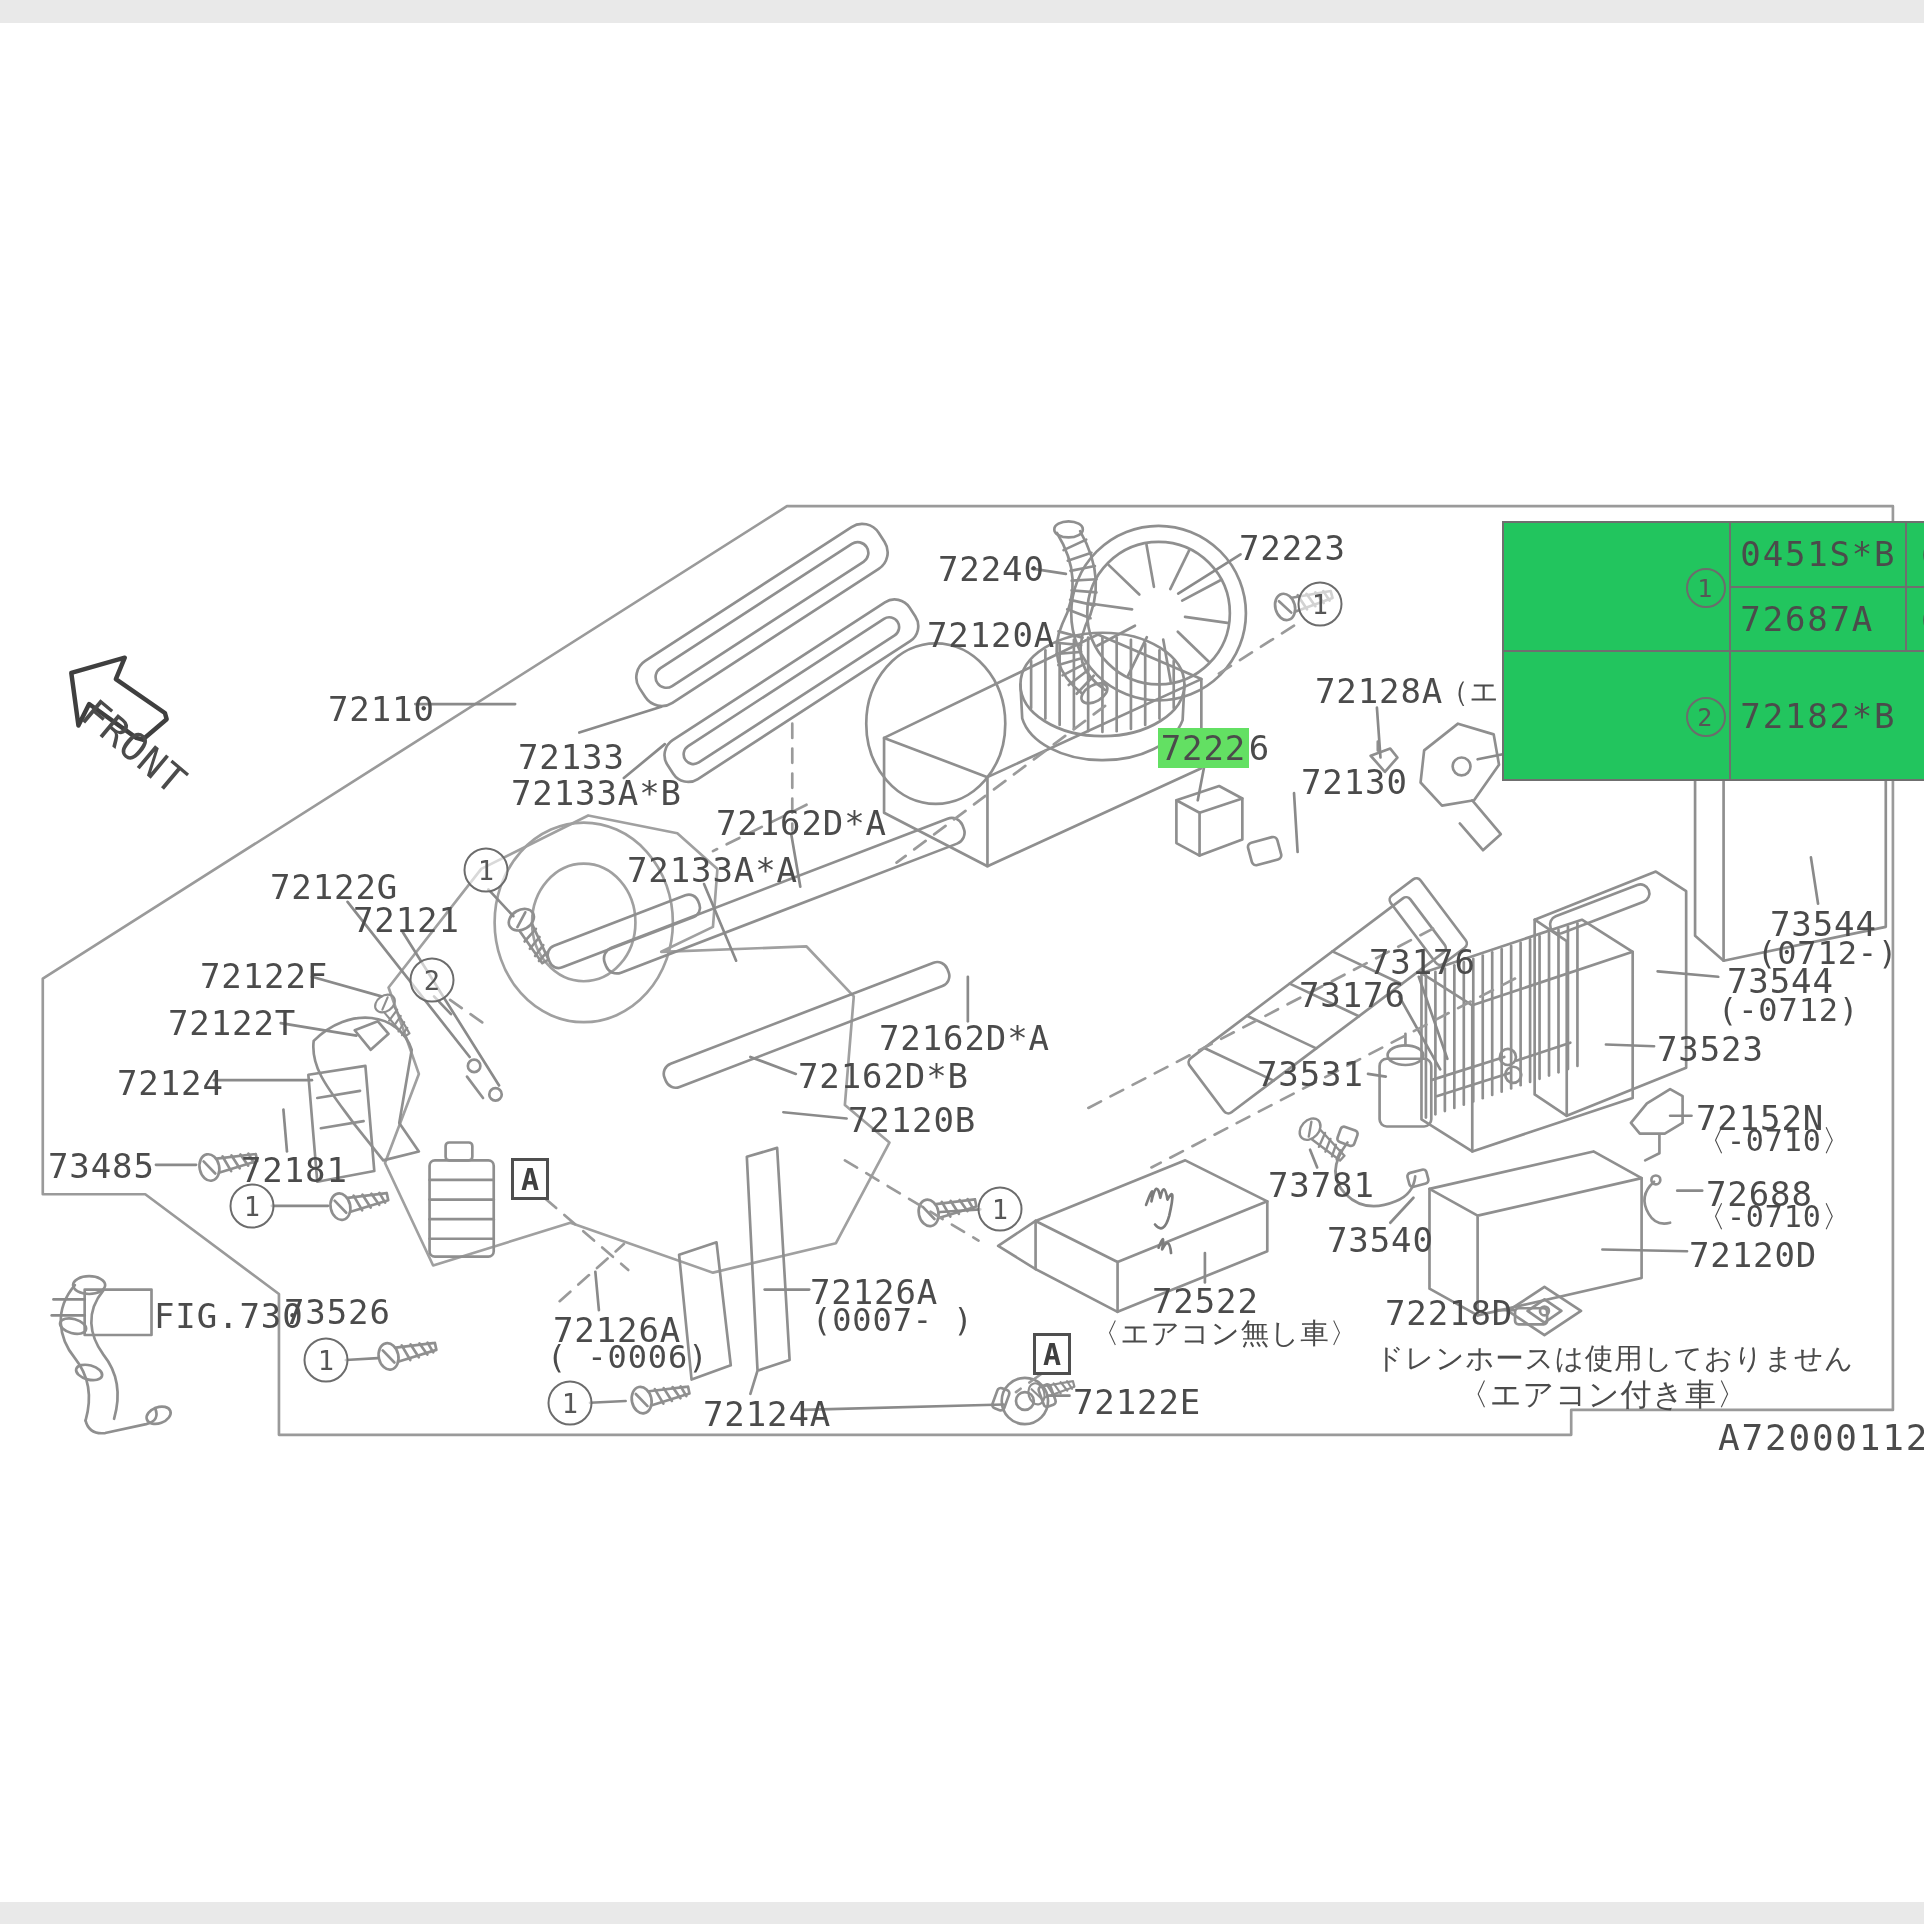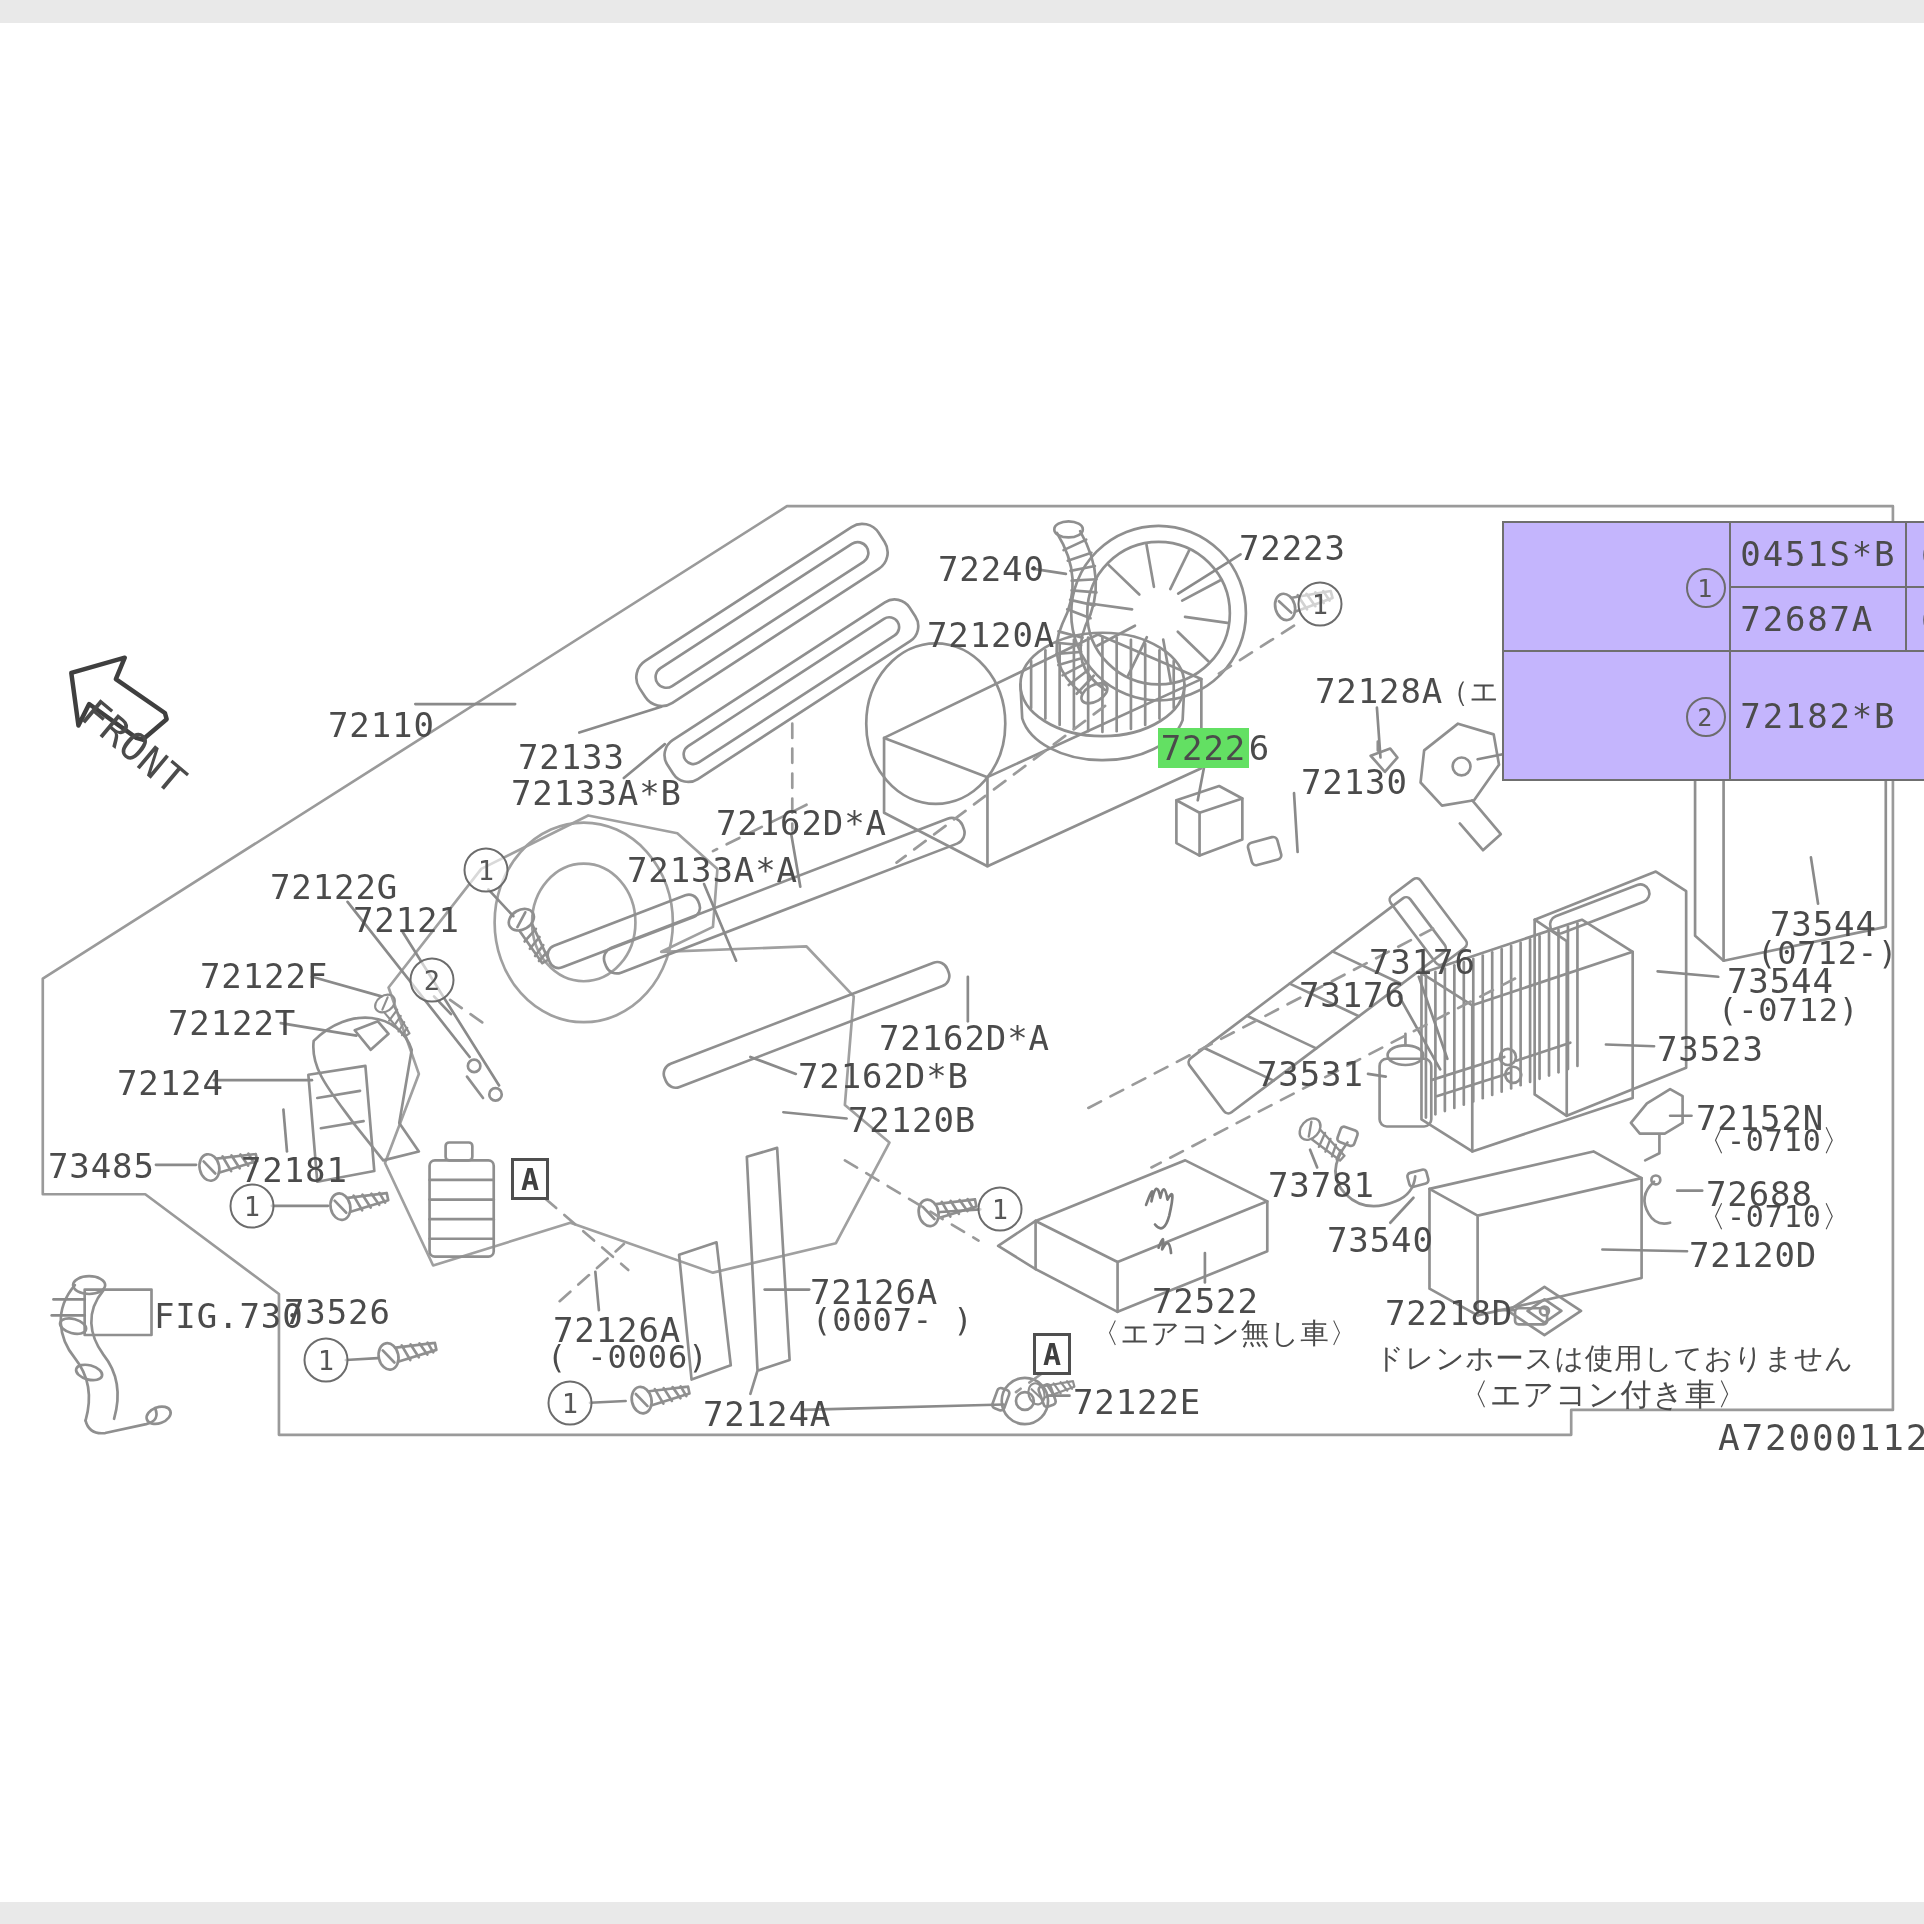--- a/index.html
+++ b/index.html
@@ -25,21 +25,21 @@
   }
   .marker-box{
     position:absolute;width:32px;height:36px;border:3.6px solid #4f4f4f;
     color:#3f3f3f;display:flex;align-items:center;justify-content:center;
     font-size:30px;font-weight:bold;transform:translate(-50%,-50%);background:rgba(255,255,255,.6);
   }
   .ref-table{position:absolute;left:1502px;top:521px;}
   .ref-table table{border-collapse:collapse;}
   .ref-table td{
     border:2.7px solid #6f6f6f;color:#4b4b4b;font-size:34px;
-    padding:1.8px 9px;height:37px;letter-spacing:1.8px;white-space:pre;background:#c4b5fd;
+    padding:1.8px 9px;height:37px;letter-spacing:1.8px;white-space:pre;background:#22c55e;
   }
   .ref-table td.ccol{width:41px;text-align:center;padding:1.8px 3.6px;}
   .tcircle{
     display:inline-flex;width:36px;height:36px;border:2.7px solid #6c6c6c;border-radius:50%;
     align-items:center;justify-content:center;font-size:25px;color:#565656;
   }
   #doc-number{
     position:absolute;left:1718px;top:1417px;color:#4b4b4b;
     font-size:36px;letter-spacing:1.8px;
   }
@@ -383,21 +383,21 @@
       <line x1="905" y1="903" x2="800" y2="955"></line>
       <line x1="889" y1="812" x2="889" y2="932"></line>
       <line x1="628" y1="1460" x2="700" y2="1396"></line>
       <line x1="948" y1="1302" x2="1098" y2="1392"></line>
     </g>
   </g>
 </svg>
 
 <div id="labels-layer">
     <div class="plabel" style="left: 100px; top: 693px; font-size: 39px; transform: rotate(40deg);">FRONT</div>
-    <div class="plabel" style="left: 328px; top: 708px;">72110</div>
+    <div class="plabel" style="left: 328px; top: 692px;">72110</div>
     <div class="plabel" style="left: 518px; top: 720px; margin-top: 20px;">72133</div>
     <div class="plabel" style="left: 511px; top: 776px;">72133A*B</div>
     <div class="plabel" style="left: 716px; top: 806px;">72162D*A</div>
     <div class="plabel" style="left: 627px; top: 853px;">72133A*A</div>
     <div class="plabel" style="left: 938px; top: 552px;">72240</div>
     <div class="plabel" style="left: 927px; top: 618px;">72120A</div>
     <div class="plabel" style="left: 1239px; top: 531px;">72223</div>
     <div class="plabel" style="left: 1315px; top: 674px;">72128A</div>
     <div class="plabel" style="left: 1440px; top: 677px; font-size: 28.5px;">（エアー抜き部キャップ）</div>
     <div class="plabel" style="left: 1540px; top: 726px;">72126B</div>

